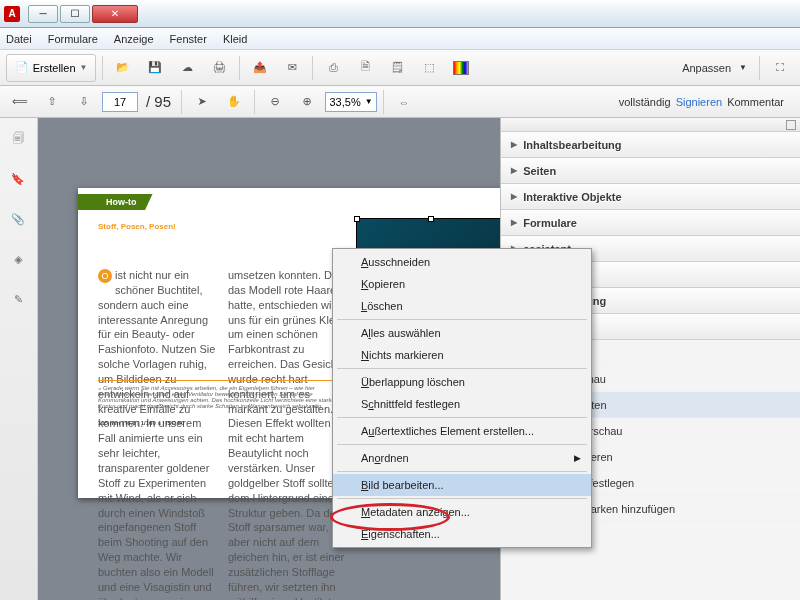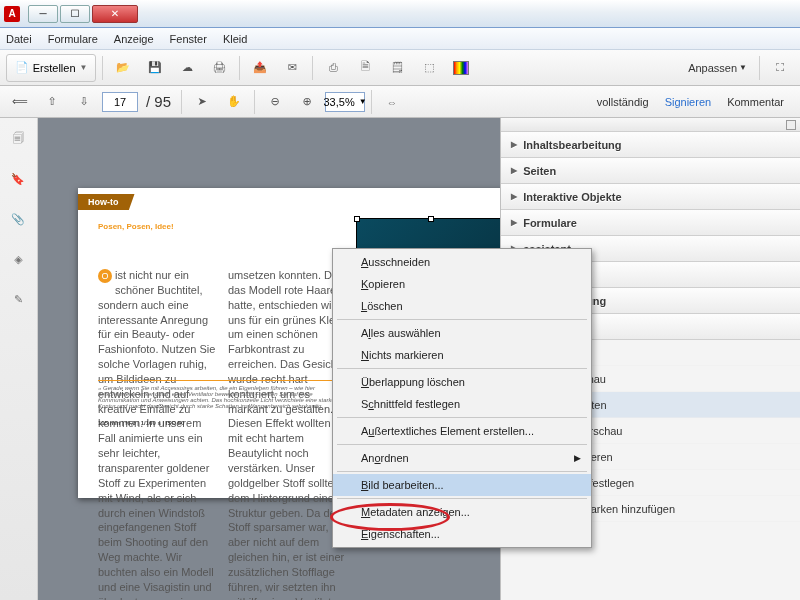--- a/index.html
+++ b/index.html
@@ -10,34 +10,34 @@
 .win-btns { display: flex; }
 .win-btn { width: 30px; height: 18px; margin-left: 2px; border: 1px solid #8aa; border-radius: 2px; background: linear-gradient(#fefefe,#dbe6ef); display: flex; align-items: center; justify-content: center; font-size: 10px; }
 .win-btn.close { width: 46px; background: linear-gradient(#f08080,#c83232); color: #fff; border-color: #933; }
 .menubar { height: 22px; background: linear-gradient(#fafcfe,#e8eef6); display: flex; align-items: center; padding: 0 6px; border-bottom: 1px solid #c8d4e2; color: #2a2a2a; }
 .menubar span { margin-right: 16px; }
 .toolbar { height: 36px; background: linear-gradient(#fbfbfb,#ececec); border-bottom: 1px solid #bfbfbf; display: flex; align-items: center; padding: 0 6px; gap: 4px; }
 .tbtn { width: 28px; height: 28px; border: 1px solid transparent; border-radius: 3px; display: flex; align-items: center; justify-content: center; font-size: 14px; color: #555; }
 .erstellen { display: flex; align-items: center; gap: 4px; height: 28px; padding: 0 8px; border: 1px solid #c8c8c8; border-radius: 3px; background: linear-gradient(#fff,#ededed); font-size: 12px; }
 .erstellen .dd { font-size: 8px; color: #666; }
 .sep { width: 1px; height: 24px; background: #cfcfcf; margin: 0 2px; }
-.anpassen { margin-left: auto; font-size: 12px; color: #333; padding: 0 6px; display: flex; align-items: center; gap: 2px; }
+.anpassen { margin-left: auto; font-size: 12px; color: #333; padding: 0 6px; display: flex; align-items: center; gap: 8px; }
 .toolbar2 { height: 32px; background: linear-gradient(#fbfbfb,#ececec); border-bottom: 1px solid #bfbfbf; display: flex; align-items: center; padding: 0 6px; gap: 4px; }
 .pagebox { width: 36px; height: 20px; border: 1px solid #8aa7cf; background: #fff; text-align: center; font-size: 11px; }
 .pgtotal { font-size: 15px; color: #333; padding: 0 4px; }
-.zoom { width: 40px; height: 20px; border: 1px solid #8aa7cf; background: #fff; text-align: left; font-size: 11px; display: flex; align-items: center; justify-content: center; }
-.rightlinks { margin-left: auto; display: flex; gap: 16px; font-size: 12px; padding-right: 10px; }
+.zoom { width: 52px; height: 20px; border: 1px solid #8aa7cf; background: #fff; text-align: left; font-size: 11px; display: flex; align-items: center; justify-content: center; }
+.rightlinks { margin-left: auto; display: flex; gap: 5px; font-size: 12px; padding-right: 10px; }
 .rightlinks .lk { color: #333; }
 .rightlinks .lk.sign { color: #2a6fcf; }
 .workspace { position: absolute; top: 118px; left: 0; right: 0; bottom: 0; display: flex; }
 .leftrail { width: 38px; background: linear-gradient(#f3f3f3,#e6e6e6); border-right: 1px solid #cfcfcf; display: flex; flex-direction: column; align-items: center; padding-top: 10px; gap: 18px; color: #777; }
 .leftrail .ri { width: 22px; height: 22px; display: flex; align-items: center; justify-content: center; font-size: 15px; }
 .docarea { flex: 1; background: #808790; position: relative; overflow: hidden; }
 .page { position: absolute; left: 40px; top: 70px; width: 440px; height: 310px; background: #fff; box-shadow: 0 2px 6px rgba(0,0,0,.5); }
-.page .howto { position: absolute; left: 0; top: 6px; background: #a16207; color: #fff; font-size: 9px; font-weight: bold; padding: 3px 16px 3px 10px; clip-path: polygon(0 0,100% 0,90% 100%,0 100%); }
+.page .howto { position: absolute; left: 0; top: 6px; background: #4d7c0f; color: #fff; font-size: 9px; font-weight: bold; padding: 3px 16px 3px 28px; clip-path: polygon(0 0,100% 0,90% 100%,0 100%); }
 .page .subtitle { position: absolute; left: 20px; top: 34px; color: #f29a1f; font-size: 8px; font-weight: bold; }
 .page .headline { position: absolute; left: 20px; top: 44px; color: #f29a1f; font-size: 24px; font-weight: 300; letter-spacing: .3px; }
 .page .body { position: absolute; left: 20px; top: 80px; width: 250px; font-size: 6px; color: #555; line-height: 1.35; column-count: 2; column-gap: 10px; }
 .page .body .drop { float: left; width: 14px; height: 14px; border-radius: 50%; background: #f29a1f; color: #fff; display: flex; align-items: center; justify-content: center; font-size: 9px; margin: 1px 3px 0 0; }
 .page .quote { position: absolute; left: 20px; top: 192px; width: 250px; border-top: 1px solid #f29a1f; padding-top: 4px; font-size: 6px; color: #666; font-style: italic; }
 .page .meta { position: absolute; left: 20px; top: 232px; font-size: 6px; color: #444; font-weight: bold; }
 .page .sel { position: absolute; right: 12px; top: 30px; width: 150px; height: 250px; background: linear-gradient(135deg,#0a4a5f,#07313f 60%,#052028); border: 1px solid #000; }
 .page .sel .h { position: absolute; width: 6px; height: 6px; background: #fff; border: 1px solid #000; }
 .page .sel .h.tl { left: -3px; top: -3px; }
 .page .sel .h.bl { left: -3px; bottom: -3px; }
@@ -188,21 +188,21 @@
         <span>◈</span>
       </div>
     <div class="ri">
         <span>✎</span>
       </div>
   </div>
 
   <div class="docarea">
     <div class="page">
       <div class="howto">How-to</div>
-      <div class="subtitle">Posen, Posen, Idee!</div>
+      <div class="subtitle">Stoff, Posen, Posen!</div>
       <div class="body"><span class="drop">O</span><span>ist nicht nur ein schöner Buchtitel, sondern auch eine interessante Anregung für ein Beauty- oder Fashionfoto. Nutzen Sie solche Vorlagen ruhig, um Bildideen zu entwickeln und auf kreative Einfälle zu kommen. In unserem Fall animierte uns ein sehr leichter, transparenter goldener Stoff zu Experimenten mit Wind, als er sich durch einen Windstoß eingefangenen Stoff beim Shooting auf den Weg machte. Wir buchten also ein Modell und eine Visagistin und überlegten gemeinsam, wie wir die Idee 'fliegender Stoff' in Kombination mit unserem Modell umsetzen konnten. Da das Modell rote Haare hatte, entschieden wir uns für ein grünes Kleid, um einen schönen Farbkontrast zu erreichen. Das Gesicht wurde recht hart konturiert, um es markant zu gestalten. Diesen Effekt wollten wir mit echt hartem Beautylicht noch verstärken. Unser goldgelber Stoff sollte dem Hintergrund eine Struktur geben. Da der Stoff sparsamer war, als aber nicht auf dem gleichen hin, er ist einer zusätzlichen Stofflage führen, wir setzten ihn mithilfe eines Ventilators in Bewegung und hielten ihn hinter unserem Modell fliegen.</span></div>
       <div class="quote">» Gerade wenn Sie mit Accessoires arbeiten, die ein Eigenleben führen – wie hier beispielsweise unser durch einen Ventilator bewegter Stoff – sollten Sie auf klare Kommunikation und Anweisungen achten. Das hochkonzelle Licht verzichtete eine starke Kontur und macht das Gesicht durch starke Schatten im Wangenbereich sehr kantig.</div>
       <div class="meta">105 mm | f6,3 | 1/160 s | ISO 50</div>
       <div class="sel">
         <div class="h tl"></div>
           <div class="h tm"></div>
         <div class="h ml"></div>
         <div class="h bl"></div>
           <div class="h bm"></div>
       </div>

